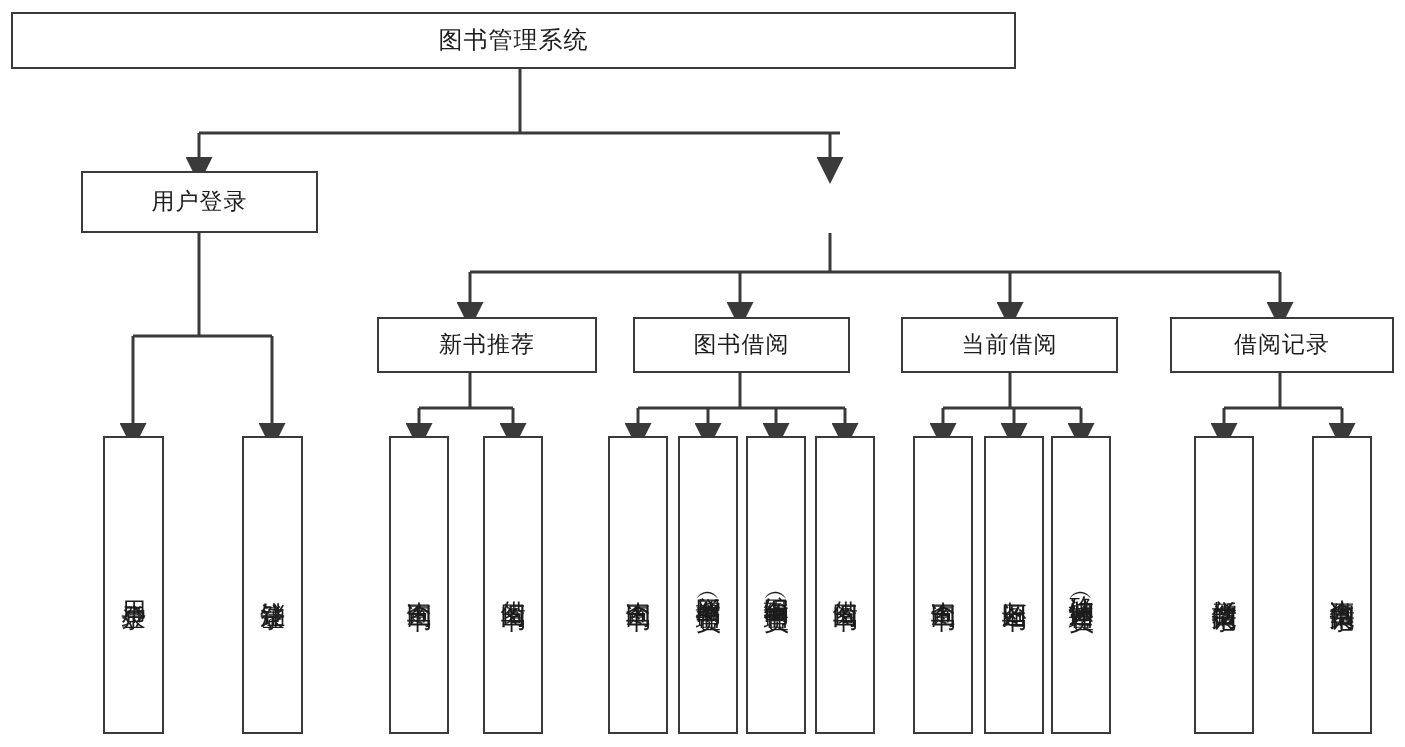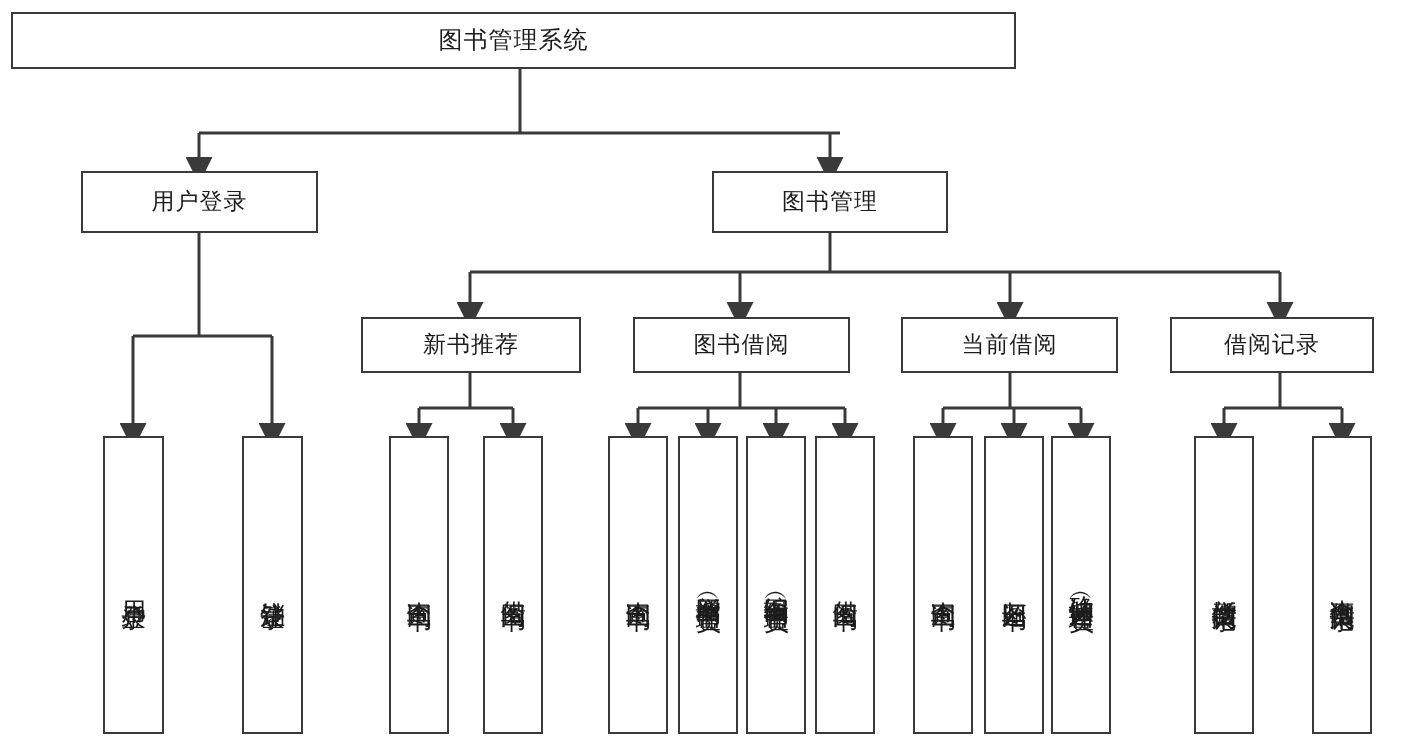--- a/index.html
+++ b/index.html
@@ -124,37 +124,34 @@
   </svg>
 
   <div class="node node-h node-root" style="left:11px; top:12px; width:1005px; height:57px;">
     <span>图书管理系统</span>
   </div>
 
   <div class="node node-h" style="left:81px; top:171px; width:237px; height:62px;">
     <span>用户登录</span>
   </div>
 
-  <div class="node node-h" style="left:712px; top:171px; width:236px; height:62px;">
-    <span>图书管理</span>
-  </div>
-
-  <div class="node node-h" style="left:361px; top:317px; width:220px; height:56px;">
+
+  <div class="node node-h" style="left:377px; top:317px; width:220px; height:56px;">
     <span>新书推荐</span>
   </div>
 
   <div class="node node-h" style="left:901px; top:317px; width:217px; height:56px;">
     <span>当前借阅</span>
   </div>
 
   <div class="node node-h" style="left:633px; top:317px; width:217px; height:56px;">
     <span>图书借阅</span>
   </div>
 
-  <div class="node node-h" style="left:1170px; top:317px; width:204px; height:56px;">
+  <div class="node node-h" style="left:1170px; top:317px; width:224px; height:56px;">
     <span>借阅记录</span>
   </div>
 
   <div class="node node-v" style="left:103px; top:436px; width:61px; height:298px;">
     <span class="vtext">用户登录</span>
   </div>
 
   <div class="node node-v" style="left:242px; top:436px; width:61px; height:298px;">
     <span class="vtext">注销登录</span>
   </div>

